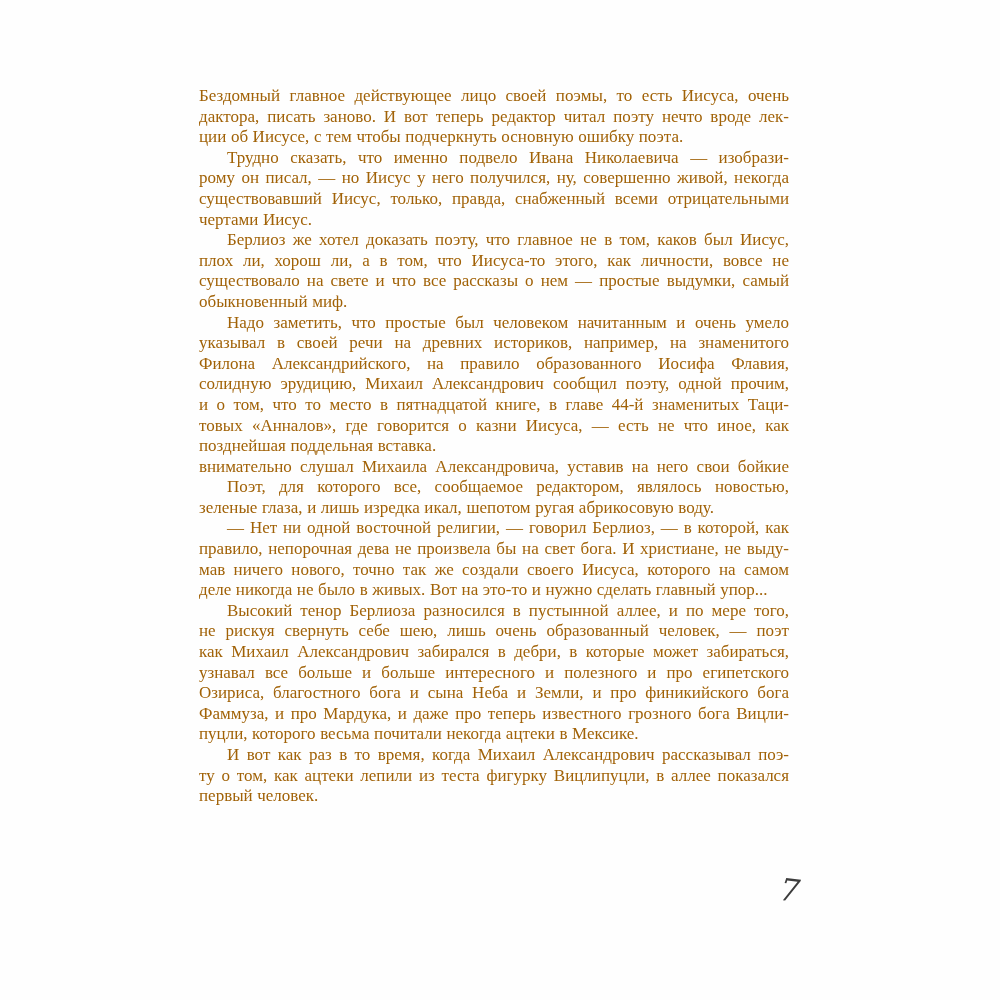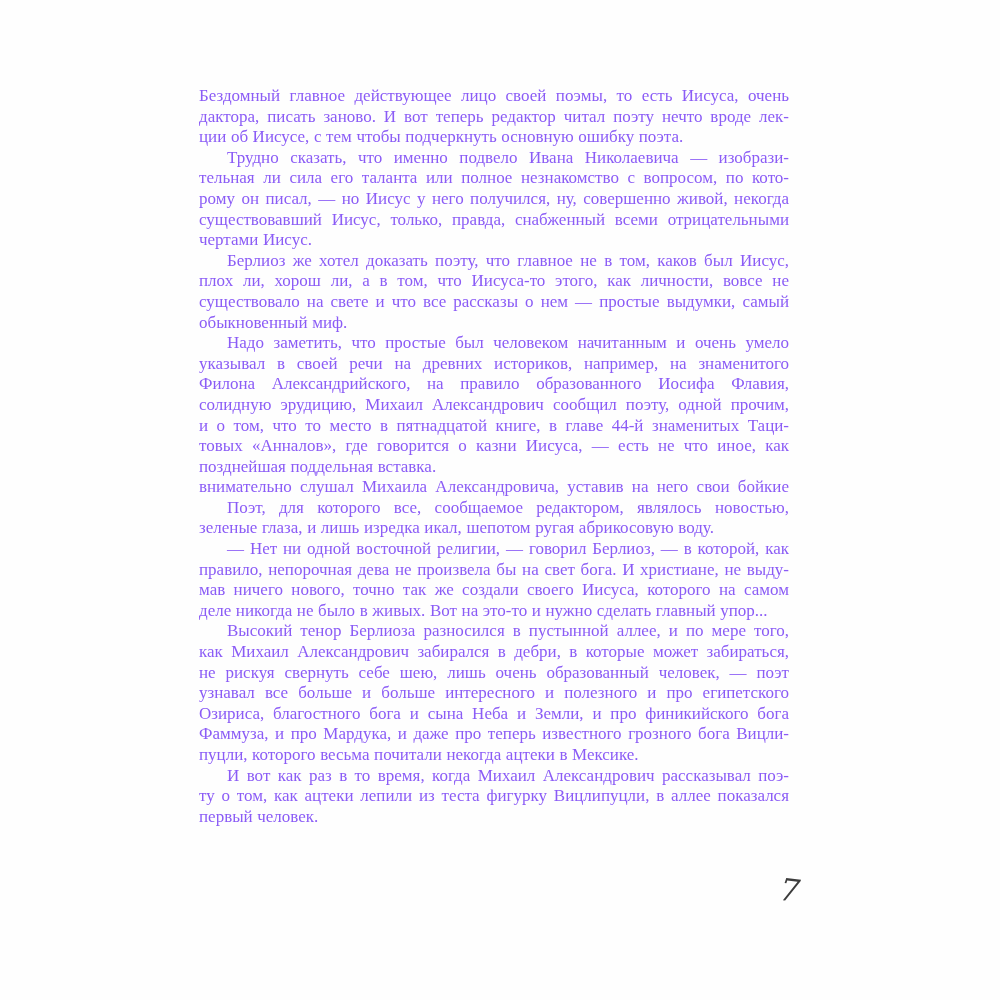--- a/index.html
+++ b/index.html
@@ -18,21 +18,21 @@
     background: #fefefe;
   }
   .text-block {
     position: absolute;
     left: 199px;
     top: 86px;
     width: 590px;
     font-family: "Liberation Serif", "DejaVu Serif", serif;
     font-size: 17px;
     line-height: 20.6px;
-    color: #8b5cf6;
+    color: #a16207;
   }
   .para {
     margin: 0;
     padding: 0;
   }
   .line {
     text-align: justify;
     text-align-last: justify;
     word-spacing: 0.02em;
   }
@@ -59,21 +59,20 @@
 
 <div class="page">
   <div class="text-block">
       <div class="para">
         <div class="line">Бездомный главное действующее лицо своей поэмы, то есть Иисуса, очень</div>
         <div class="line">дактора, писать заново. И вот теперь редактор читал поэту нечто вроде лек-</div>
         <div class="line last">ции об Иисусе, с тем чтобы подчеркнуть основную ошибку поэта.</div>
       </div>
       <div class="para">
         <div class="line indent">Трудно сказать, что именно подвело Ивана Николаевича — изобрази-</div>
-        <div class="line">тельная ли сила его таланта или полное незнакомство с вопросом, по кото-</div>
         <div class="line">рому он писал, — но Иисус у него получился, ну, совершенно живой, некогда</div>
         <div class="line">существовавший Иисус, только, правда, снабженный всеми отрицательными</div>
         <div class="line last">чертами Иисус.</div>
       </div>
       <div class="para">
         <div class="line indent">Берлиоз же хотел доказать поэту, что главное не в том, каков был Иисус,</div>
         <div class="line">плох ли, хорош ли, а в том, что Иисуса-то этого, как личности, вовсе не</div>
         <div class="line">существовало на свете и что все рассказы о нем — простые выдумки, самый</div>
         <div class="line last">обыкновенный миф.</div>
       </div>
@@ -92,22 +91,22 @@
         <div class="line last">зеленые глаза, и лишь изредка икал, шепотом ругая абрикосовую воду.</div>
       </div>
       <div class="para">
         <div class="line indent">— Нет ни одной восточной религии, — говорил Берлиоз, — в которой, как</div>
         <div class="line">правило, непорочная дева не произвела бы на свет бога. И христиане, не выду-</div>
         <div class="line">мав ничего нового, точно так же создали своего Иисуса, которого на самом</div>
         <div class="line last">деле никогда не было в живых. Вот на это-то и нужно сделать главный упор...</div>
       </div>
       <div class="para">
         <div class="line indent">Высокий тенор Берлиоза разносился в пустынной аллее, и по мере того,</div>
+        <div class="line">не рискуя свернуть себе шею, лишь очень образованный человек, — поэт</div>
         <div class="line">как Михаил Александрович забирался в дебри, в которые может забираться,</div>
-        <div class="line">не рискуя свернуть себе шею, лишь очень образованный человек, — поэт</div>
         <div class="line">узнавал все больше и больше интересного и полезного и про египетского</div>
         <div class="line">Озириса, благостного бога и сына Неба и Земли, и про финикийского бога</div>
         <div class="line">Фаммуза, и про Мардука, и даже про теперь известного грозного бога Вицли-</div>
         <div class="line last">пуцли, которого весьма почитали некогда ацтеки в Мексике.</div>
       </div>
       <div class="para">
         <div class="line indent">И вот как раз в то время, когда Михаил Александрович рассказывал поэ-</div>
         <div class="line">ту о том, как ацтеки лепили из теста фигурку Вицлипуцли, в аллее показался</div>
         <div class="line last">первый человек.</div>
       </div>

